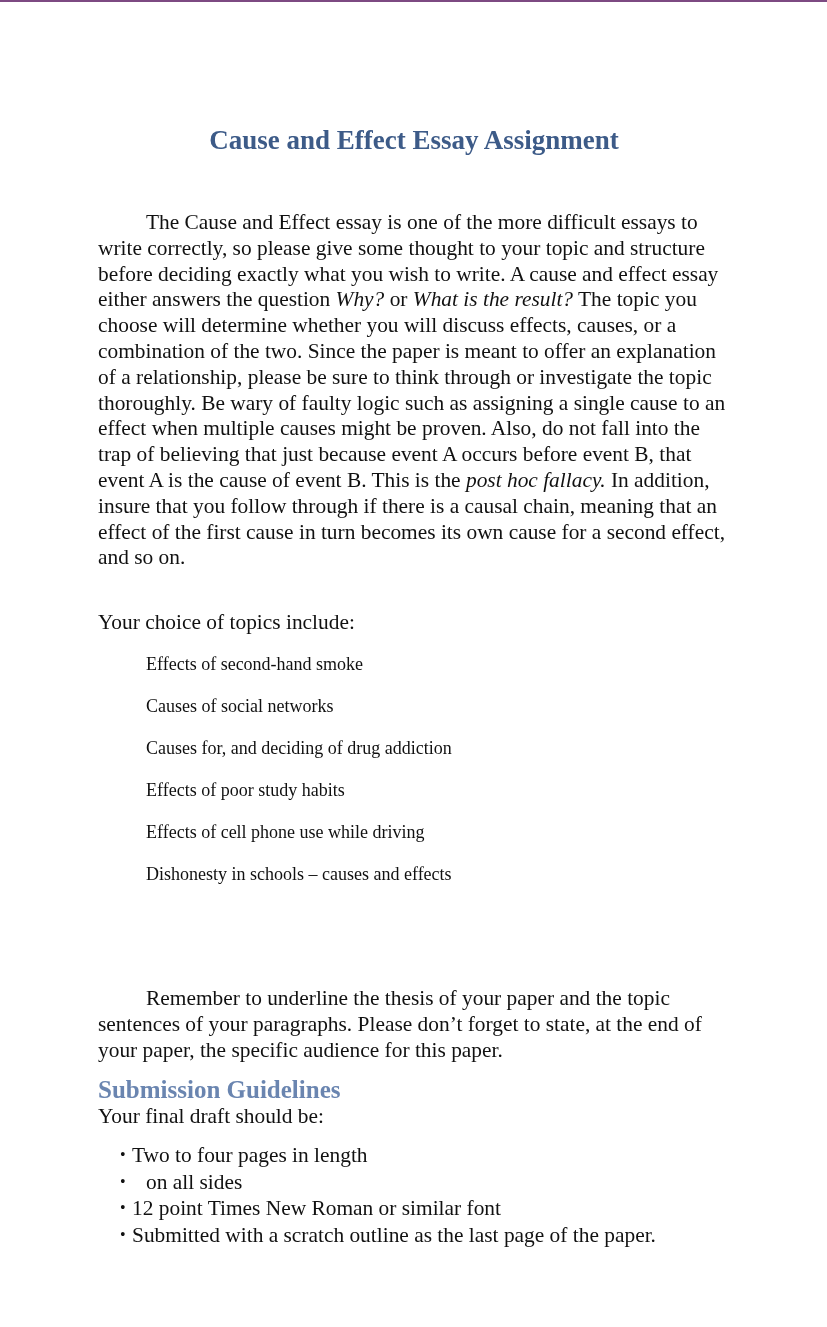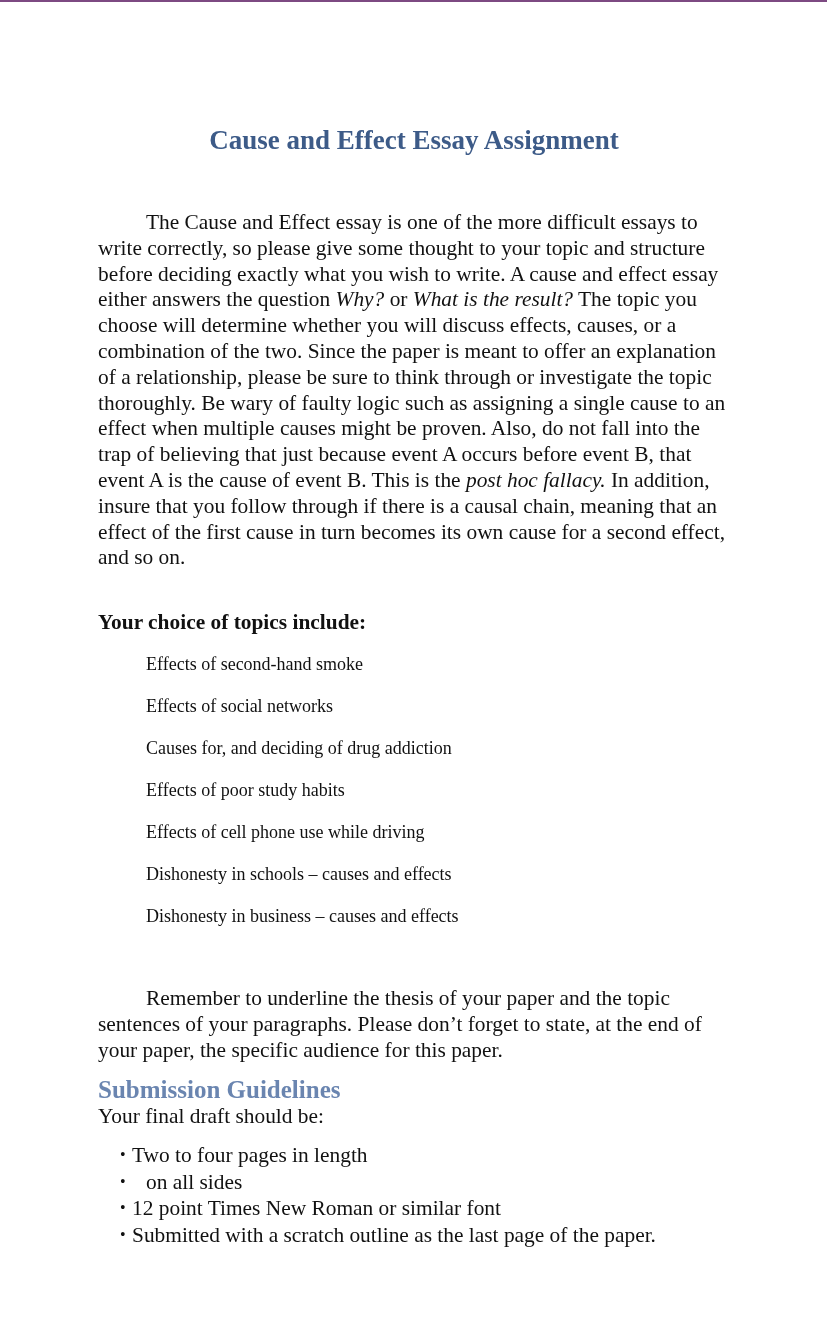--- a/index.html
+++ b/index.html
@@ -49,21 +49,21 @@
       line-height: 25.8px;
       margin: 0;
       text-indent: 48px;
     }
     .intro em { font-style: italic; }
     .topics-heading {
       position: absolute;
       top: 608px;
       left: 0;
       font-size: 21.4px;
-      font-weight: bold;
+      font-weight: normal;
       line-height: 28px;
       margin: 0;
     }
     .topics-list {
       position: absolute;
       top: 650px;
       left: 48px;
       margin: 0;
       padding: 0;
       list-style: none;
@@ -139,26 +139,25 @@
 
 <div class="page">
   <h1 class="title">Cause and Effect Essay Assignment</h1>
 
   <p class="intro"><span>The Cause and Effect essay is one of the more difficult essays to write correctly, so please give some thought to your topic and structure before deciding exactly what you wish to write. A cause and effect essay either answers the question </span><em>Why?</em><span> or </span><em>What is the result?</em><span> The topic you choose will determine whether you will discuss effects, causes, or a combination of the two. Since the paper is meant to offer an explanation of a relationship, please be sure to think through or investigate the topic thoroughly. Be wary of faulty logic such as assigning a single cause to an effect when multiple causes might be proven. Also, do not fall into the trap of believing that just because event A occurs before event B, that event A is the cause of event B. This is the </span><em>post hoc fallacy.</em><span> In addition, insure that you follow through if there is a causal chain, meaning that an effect of the first cause in turn becomes its own cause for a second effect, and so on.</span></p>
 
   <p class="topics-heading">Your choice of topics include:</p>
 
   <ul class="topics-list">
     <li>Effects of second-hand smoke</li>
-    <li>Effects of social networks</li>
+    <li>Causes of social networks</li>
     <li>Causes for, and deciding of drug addiction</li>
     <li>Effects of poor study habits</li>
     <li>Effects of cell phone use while driving</li>
     <li>Dishonesty in schools – causes and effects</li>
-    <li>Dishonesty in business – causes and effects</li>
   </ul>
 
   <p class="remember">Remember to underline the thesis of your paper and the topic sentences of your paragraphs. Please don’t forget to state, at the end of your paper, the specific audience for this paper.</p>
 
   <p class="sub-heading">Submission Guidelines</p>
   <p class="final-draft">Your final draft should be:</p>
 
   <ul class="guidelines">
     <li>
       <span class="bullet">•</span>

